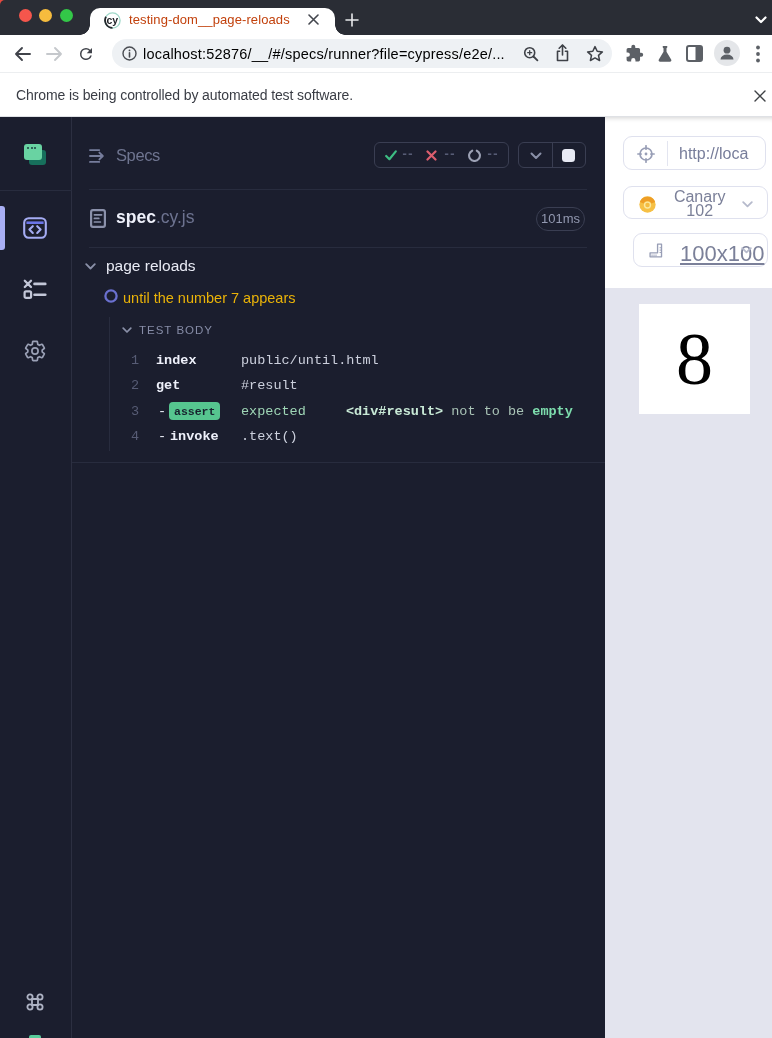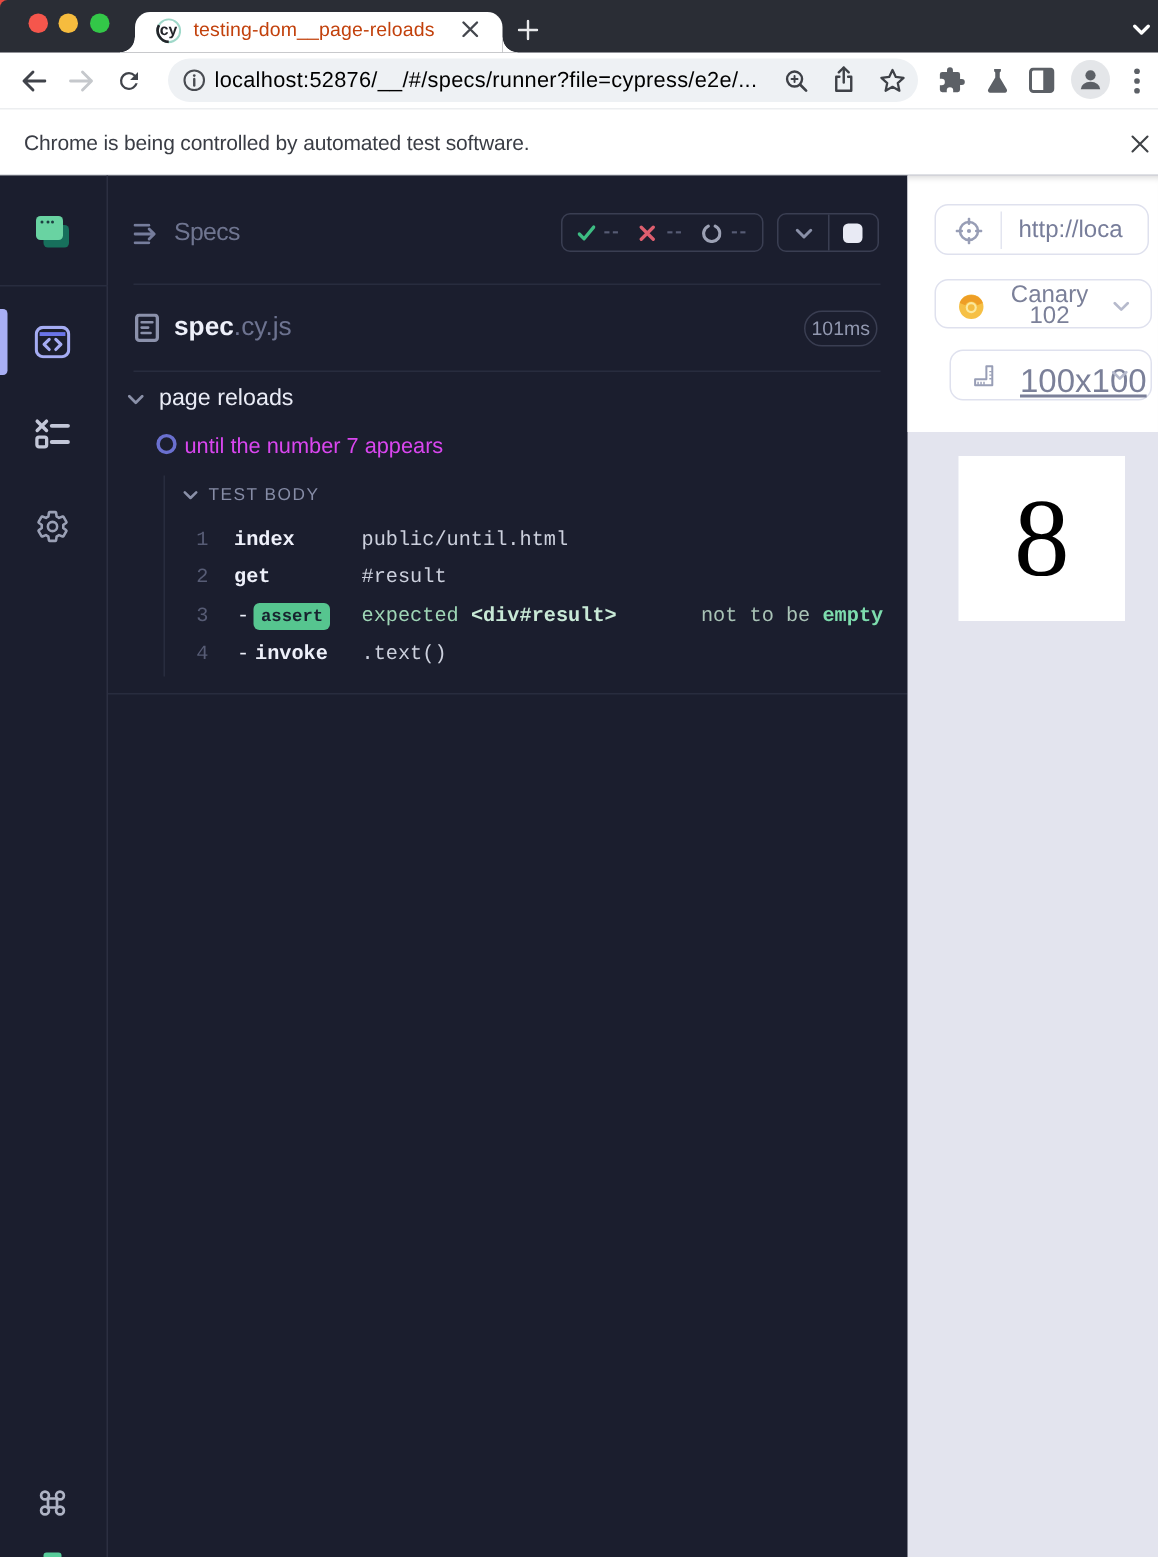--- a/index.html
+++ b/index.html
@@ -211,42 +211,42 @@
     <div style="position:absolute;left:464px;top:90px;width:49px;height:24px;border:1px solid #3a3e52;border-radius:12px;text-align:center;line-height:22px;font-size:13px;color:#9298b0;">101ms</div>
     <div class="hr" style="left:17px;top:130px;width:498px;"></div>
 
     <svg width="11" height="7" style="position:absolute;left:13px;top:145.5px;" viewBox="0 0 11 7">
       <path d="M1.2 1.2 L5.5 5.5 L9.8 1.2" stroke="#8a90a8" stroke-width="1.8" fill="none" stroke-linecap="round" stroke-linejoin="round"></path>
     </svg>
     <span style="position:absolute;left:34px;top:140px;font-size:15.5px;color:#e9ebf5;">page reloads</span>
     <svg width="14" height="14" style="position:absolute;left:31.5px;top:171.5px;" viewBox="0 0 14 14">
       <circle cx="7" cy="7" r="5.6" stroke="#6a70cf" stroke-width="2.3" fill="none"></circle>
     </svg>
-    <span style="position:absolute;left:51px;top:173px;font-size:14.5px;color:#d946ef;">until the number 7 appears</span>
+    <span style="position:absolute;left:51px;top:173px;font-size:14.5px;color:#eab308;">until the number 7 appears</span>
     <div style="position:absolute;left:36.5px;top:200px;width:1px;height:134px;background:#282c3e;"></div>
     <svg width="10" height="7" style="position:absolute;left:50px;top:210px;" viewBox="0 0 10 7">
       <path d="M1.2 1.2 L5 5 L8.8 1.2" stroke="#8a90a8" stroke-width="1.7" fill="none" stroke-linecap="round" stroke-linejoin="round"></path>
     </svg>
     <span style="position:absolute;left:67px;top:207px;font-size:11.5px;letter-spacing:1px;color:#868ca6;">TEST BODY</span>
 
     <div class="mono row" style="top:230.5px;">
         <span class="num">1</span>
         <span class="nm" style="left:84px;">index</span>
         <span class="val">public/until.html</span>
       </div>
     <div class="mono row" style="top:256px;">
         <span class="num">2</span>
         <span class="nm" style="left:84px;">get</span>
         <span class="val">#result</span>
       </div>
     <div class="mono row" style="top:281.5px;">
         <span class="num">3</span>
         <span class="dash">-</span>
         <span class="badge">assert</span>
-        <span class="val" style="color:#9fd6b6;">expected <b style="color:#c8e9d6;font-weight:bold;">&lt;div#result&gt;</b> <span style="color:#a9c3b6;margin-left:48px;">not to be</span> <b style="color:#7ddcad;font-weight:bold;">empty</b></span>
+        <span class="val" style="color:#9fd6b6;">expected <b style="color:#c8e9d6;font-weight:bold;margin-left:32px;">&lt;div#result&gt;</b> <span style="color:#a9c3b6;">not to be</span> <b style="color:#7ddcad;font-weight:bold;">empty</b></span>
       </div>
     <div class="mono row" style="top:307px;">
         <span class="num">4</span>
         <span class="dash">-</span>
         <span class="nm" style="left:98px;">invoke</span>
         <span class="val">.text()</span>
       </div>
     <div class="hr" style="left:0;top:345px;width:533px;"></div>
   </div>
   <div id="right">

